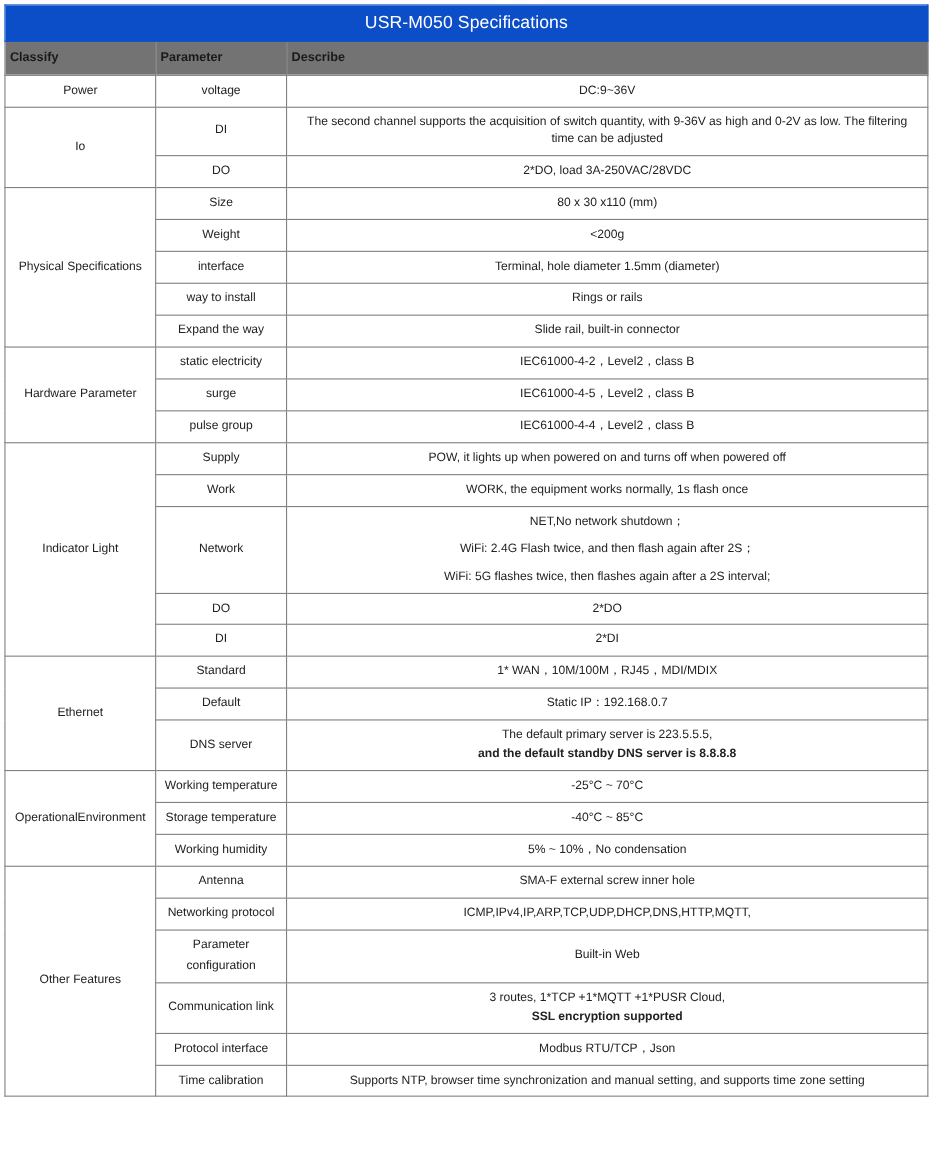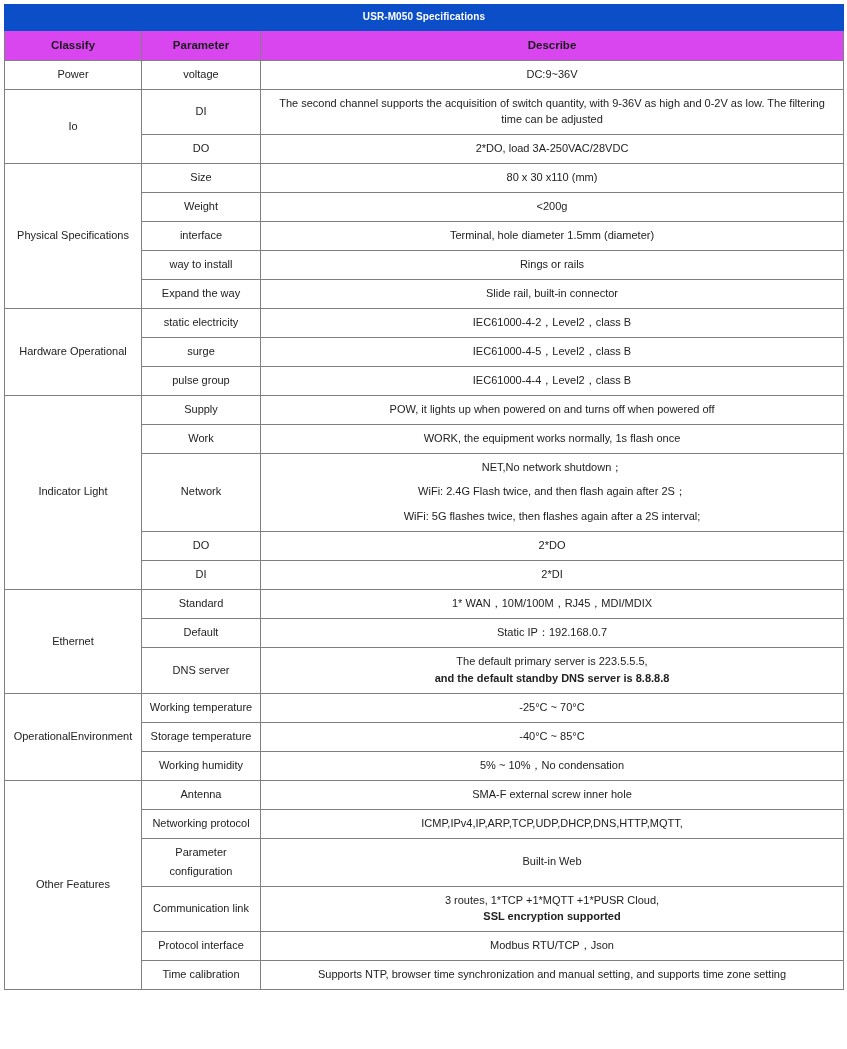--- a/index.html
+++ b/index.html
@@ -28,36 +28,36 @@
   }
 
   table.spec-table col.col-classify  { width: 137px; }
   table.spec-table col.col-parameter { width: 119px; }
   table.spec-table col.col-describe  { width: 583px; }
 
   
   tr.title-row th {
     background: #0b4ec8;
     color: #ffffff;
-    font-size: 10px;
-    font-weight: bold;
+    font-size: 16px;
+    font-weight: normal;
     text-align: center;
     padding: 6px 4px 7px 4px;
     border: 1px solid #0b4ec8;
     letter-spacing: 0.1px;
     line-height: 1.2;
   }
 
   
   tr.head-row th {
-    background: #d946ef;
+    background: #737373;
     color: #1a1a1a;
     font-size: 11.5px;
     font-weight: bold;
-    text-align: center;
+    text-align: left;
     padding: 7px 4px 8px 4px;
     border: 1px solid #808080;
     line-height: 1.25;
   }
 
   td.classify-cell,
   td.param-cell,
   td.describe-cell {
     border: 1px solid #808080;
     font-size: 11px;
@@ -177,21 +177,21 @@
         </tr>
         <tr>
           <td class="param-cell">
             <span class="line">Expand the way</span>
           </td>
           <td class="describe-cell">
             <span class="line">Slide rail, built-in connector</span>
           </td>
         </tr>
         <tr>
-          <td class="classify-cell" rowspan="3"><span class="line">Hardware Operational</span></td>
+          <td class="classify-cell" rowspan="3"><span class="line">Hardware Parameter</span></td>
           <td class="param-cell">
             <span class="line">static electricity</span>
           </td>
           <td class="describe-cell">
             <span class="line">IEC61000-4-2，Level2，class B</span>
           </td>
         </tr>
         <tr>
           <td class="param-cell">
             <span class="line">surge</span>

